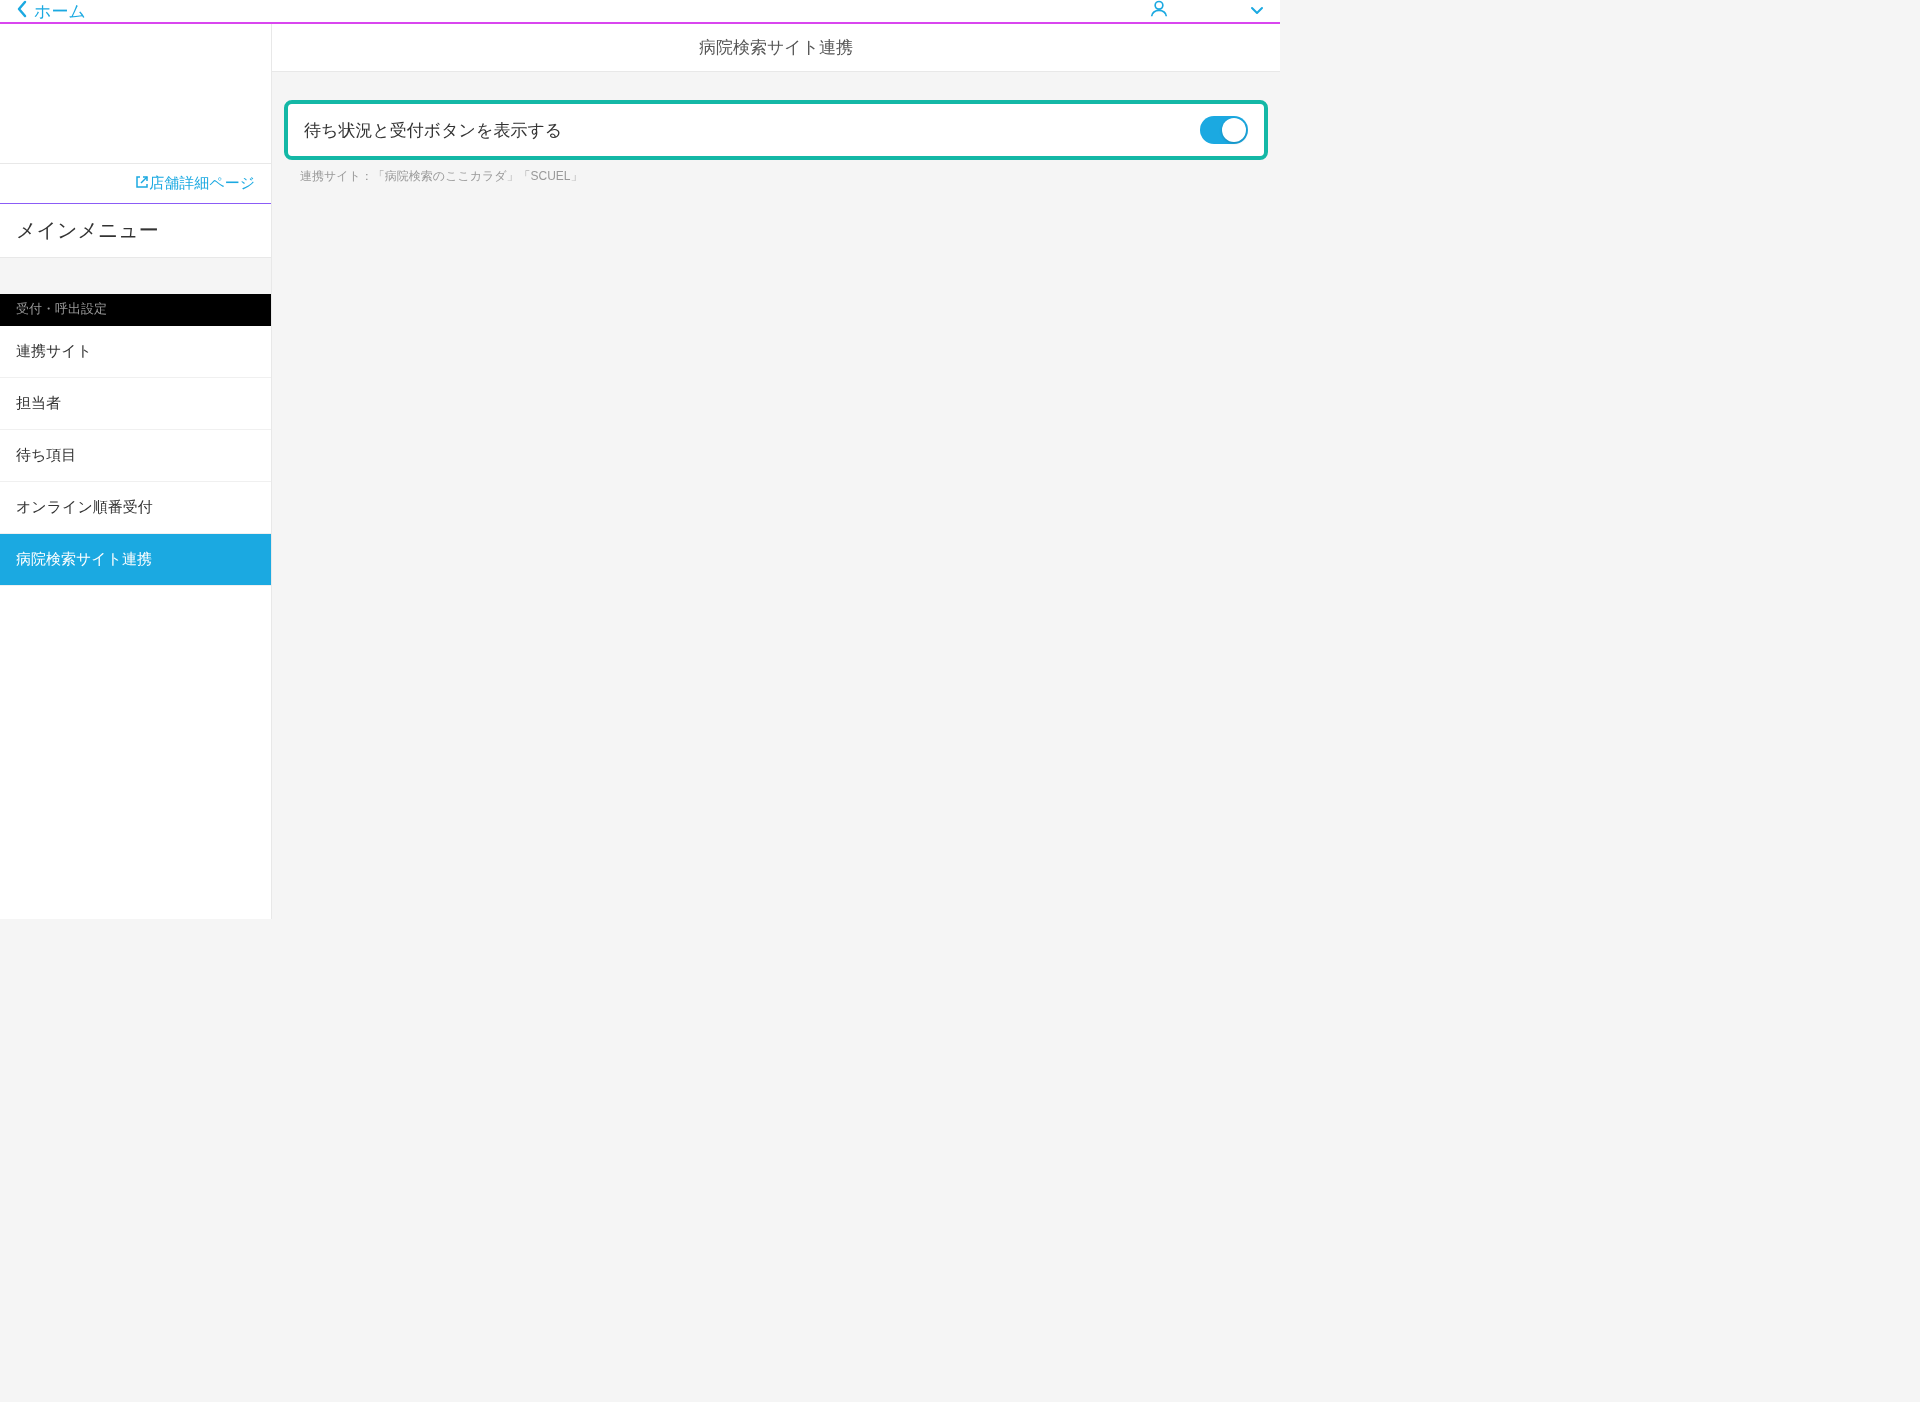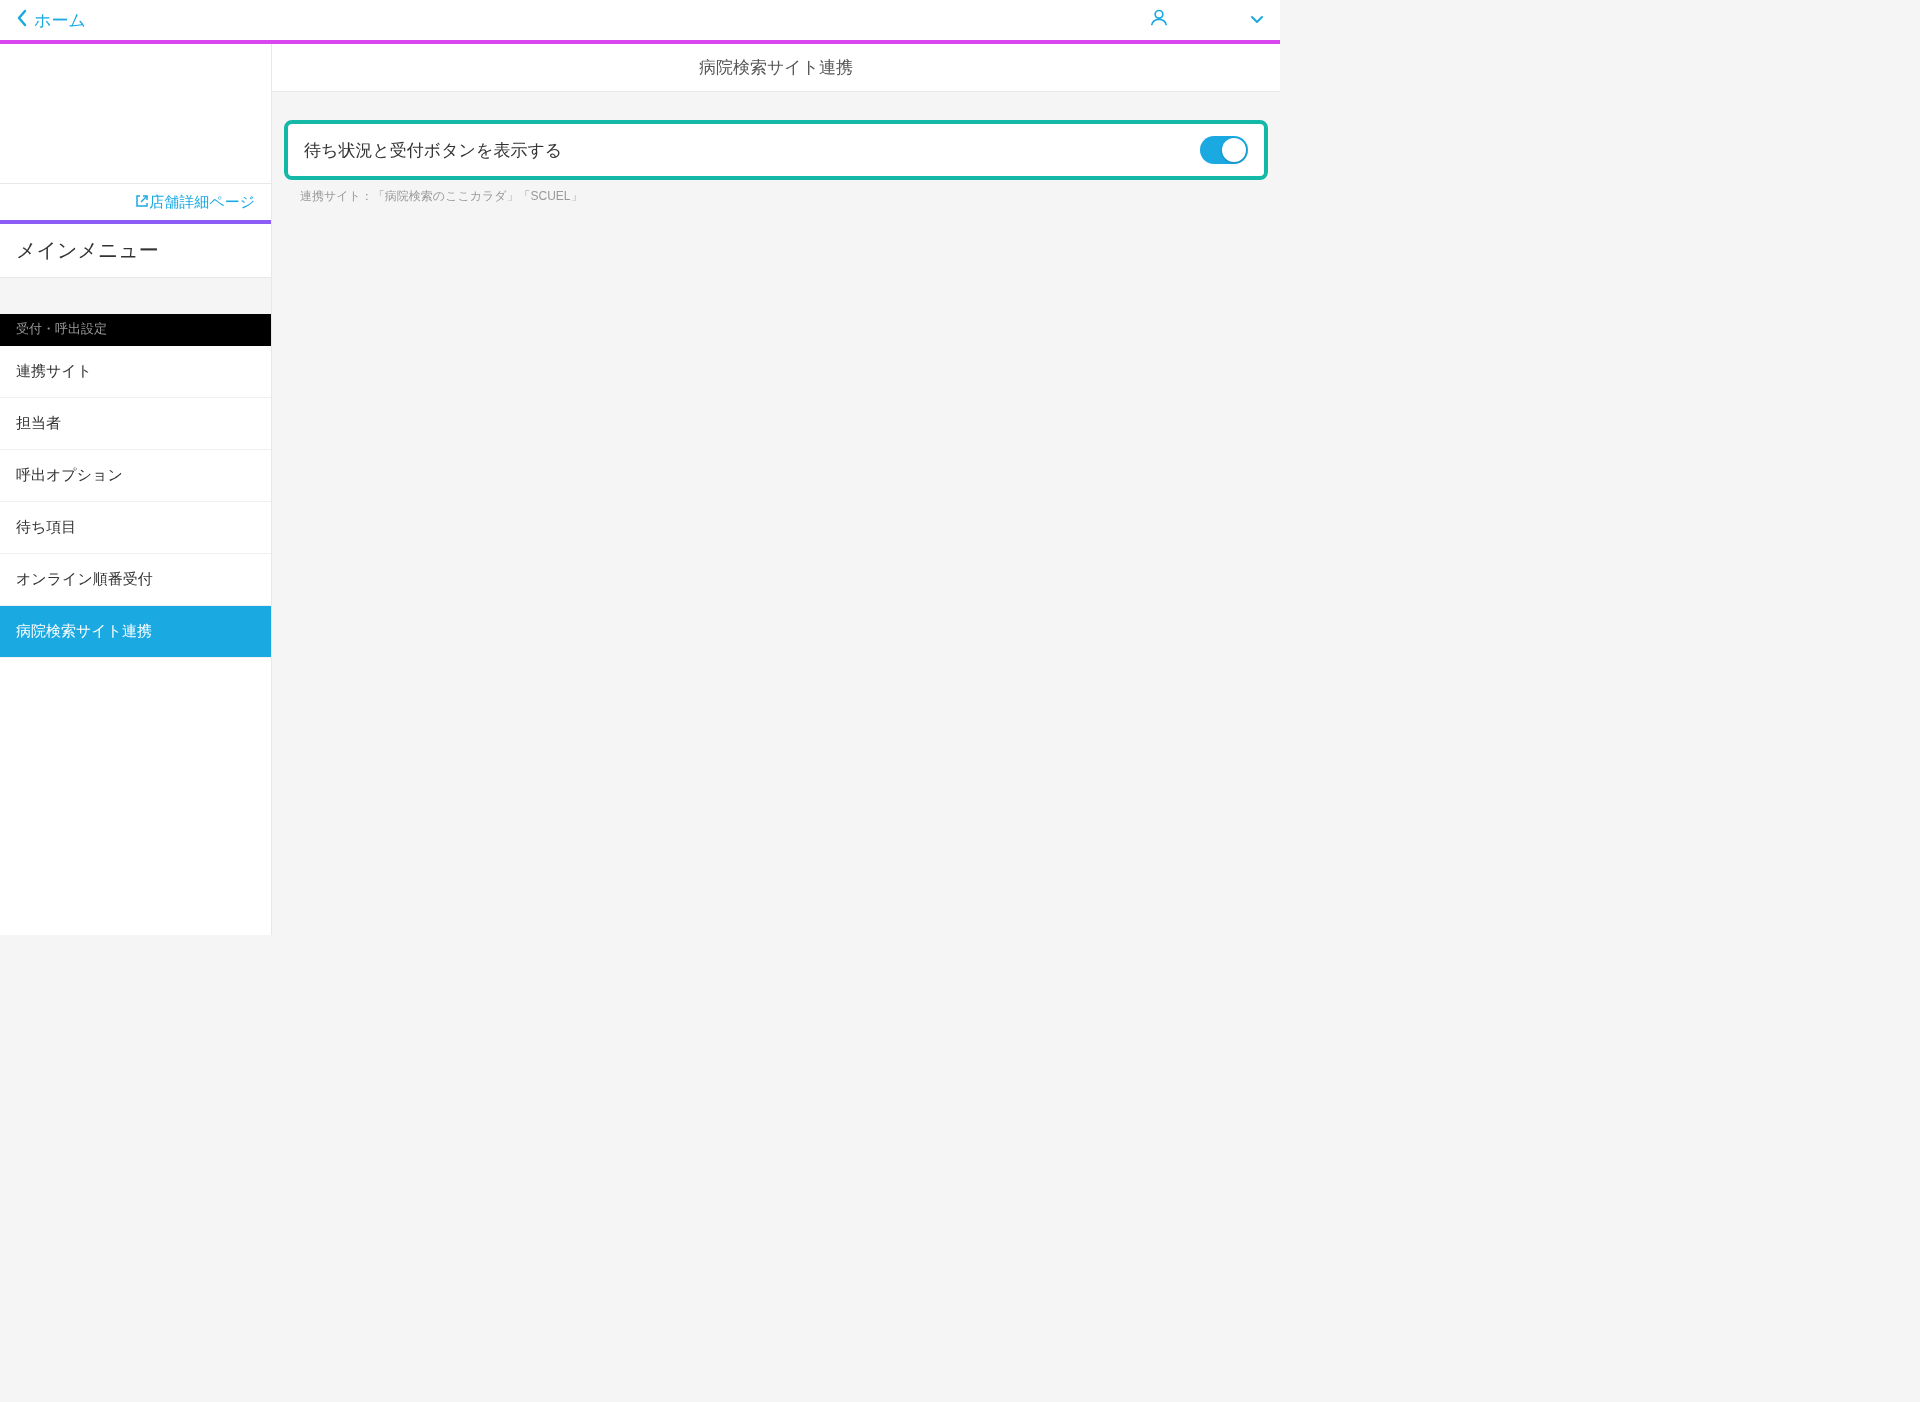--- a/index.html
+++ b/index.html
@@ -4,27 +4,27 @@
   <style>
     * { margin: 0; padding: 0; box-sizing: border-box; }
     body {
       font-family: -apple-system, BlinkMacSystemFont, "Helvetica Neue", "Hiragino Sans", "Hiragino Kaku Gothic ProN", Meiryo, sans-serif;
       background: #f5f5f5;
       width: 1280px;
       height: 935px;
       overflow: hidden;
     }
     .header {
-      height: 44px;
+      height: 24px;
       background: #fff;
       display: flex;
       align-items: center;
       justify-content: space-between;
       padding: 0 16px;
-      border-bottom: 4px solid #d946ef;
+      border-bottom: 2px solid #d946ef;
     }
     .back-link {
       display: flex;
       align-items: center;
       color: #1ba9e1;
       font-size: 17px;
       cursor: pointer;
       gap: 6px;
     }
     .back-link svg { stroke: #1ba9e1; }
@@ -45,21 +45,21 @@
     .store-detail-link {
       height: 40px;
       display: flex;
       align-items: center;
       justify-content: flex-end;
       padding: 0 16px;
       color: #1ba9e1;
       font-size: 15px;
       gap: 0;
       cursor: pointer;
-      border-bottom: 4px solid #8b5cf6;
+      border-bottom: 1px solid #8b5cf6;
       background: #fff;
     }
     .main-menu-item {
       height: 54px;
       display: flex;
       align-items: center;
       padding: 0 16px;
       font-size: 20px;
       color: #333;
       border-bottom: 1px solid #e8e8e8;
@@ -199,23 +199,20 @@
     <div class="section-header">
       <span>受付・呼出設定</span>
     </div>
     <div class="sidebar-item">
       <span>連携サイト</span>
     </div>
     <div class="sidebar-item">
       <span>担当者</span>
     </div>
     <div class="sidebar-item">
-      <span>呼出オプション</span>
-    </div>
-    <div class="sidebar-item">
       <span>待ち項目</span>
     </div>
     <div class="sidebar-item">
       <span>オンライン順番受付</span>
     </div>
     <div class="sidebar-item active">
       <span>病院検索サイト連携</span>
     </div>
   </div>
 

